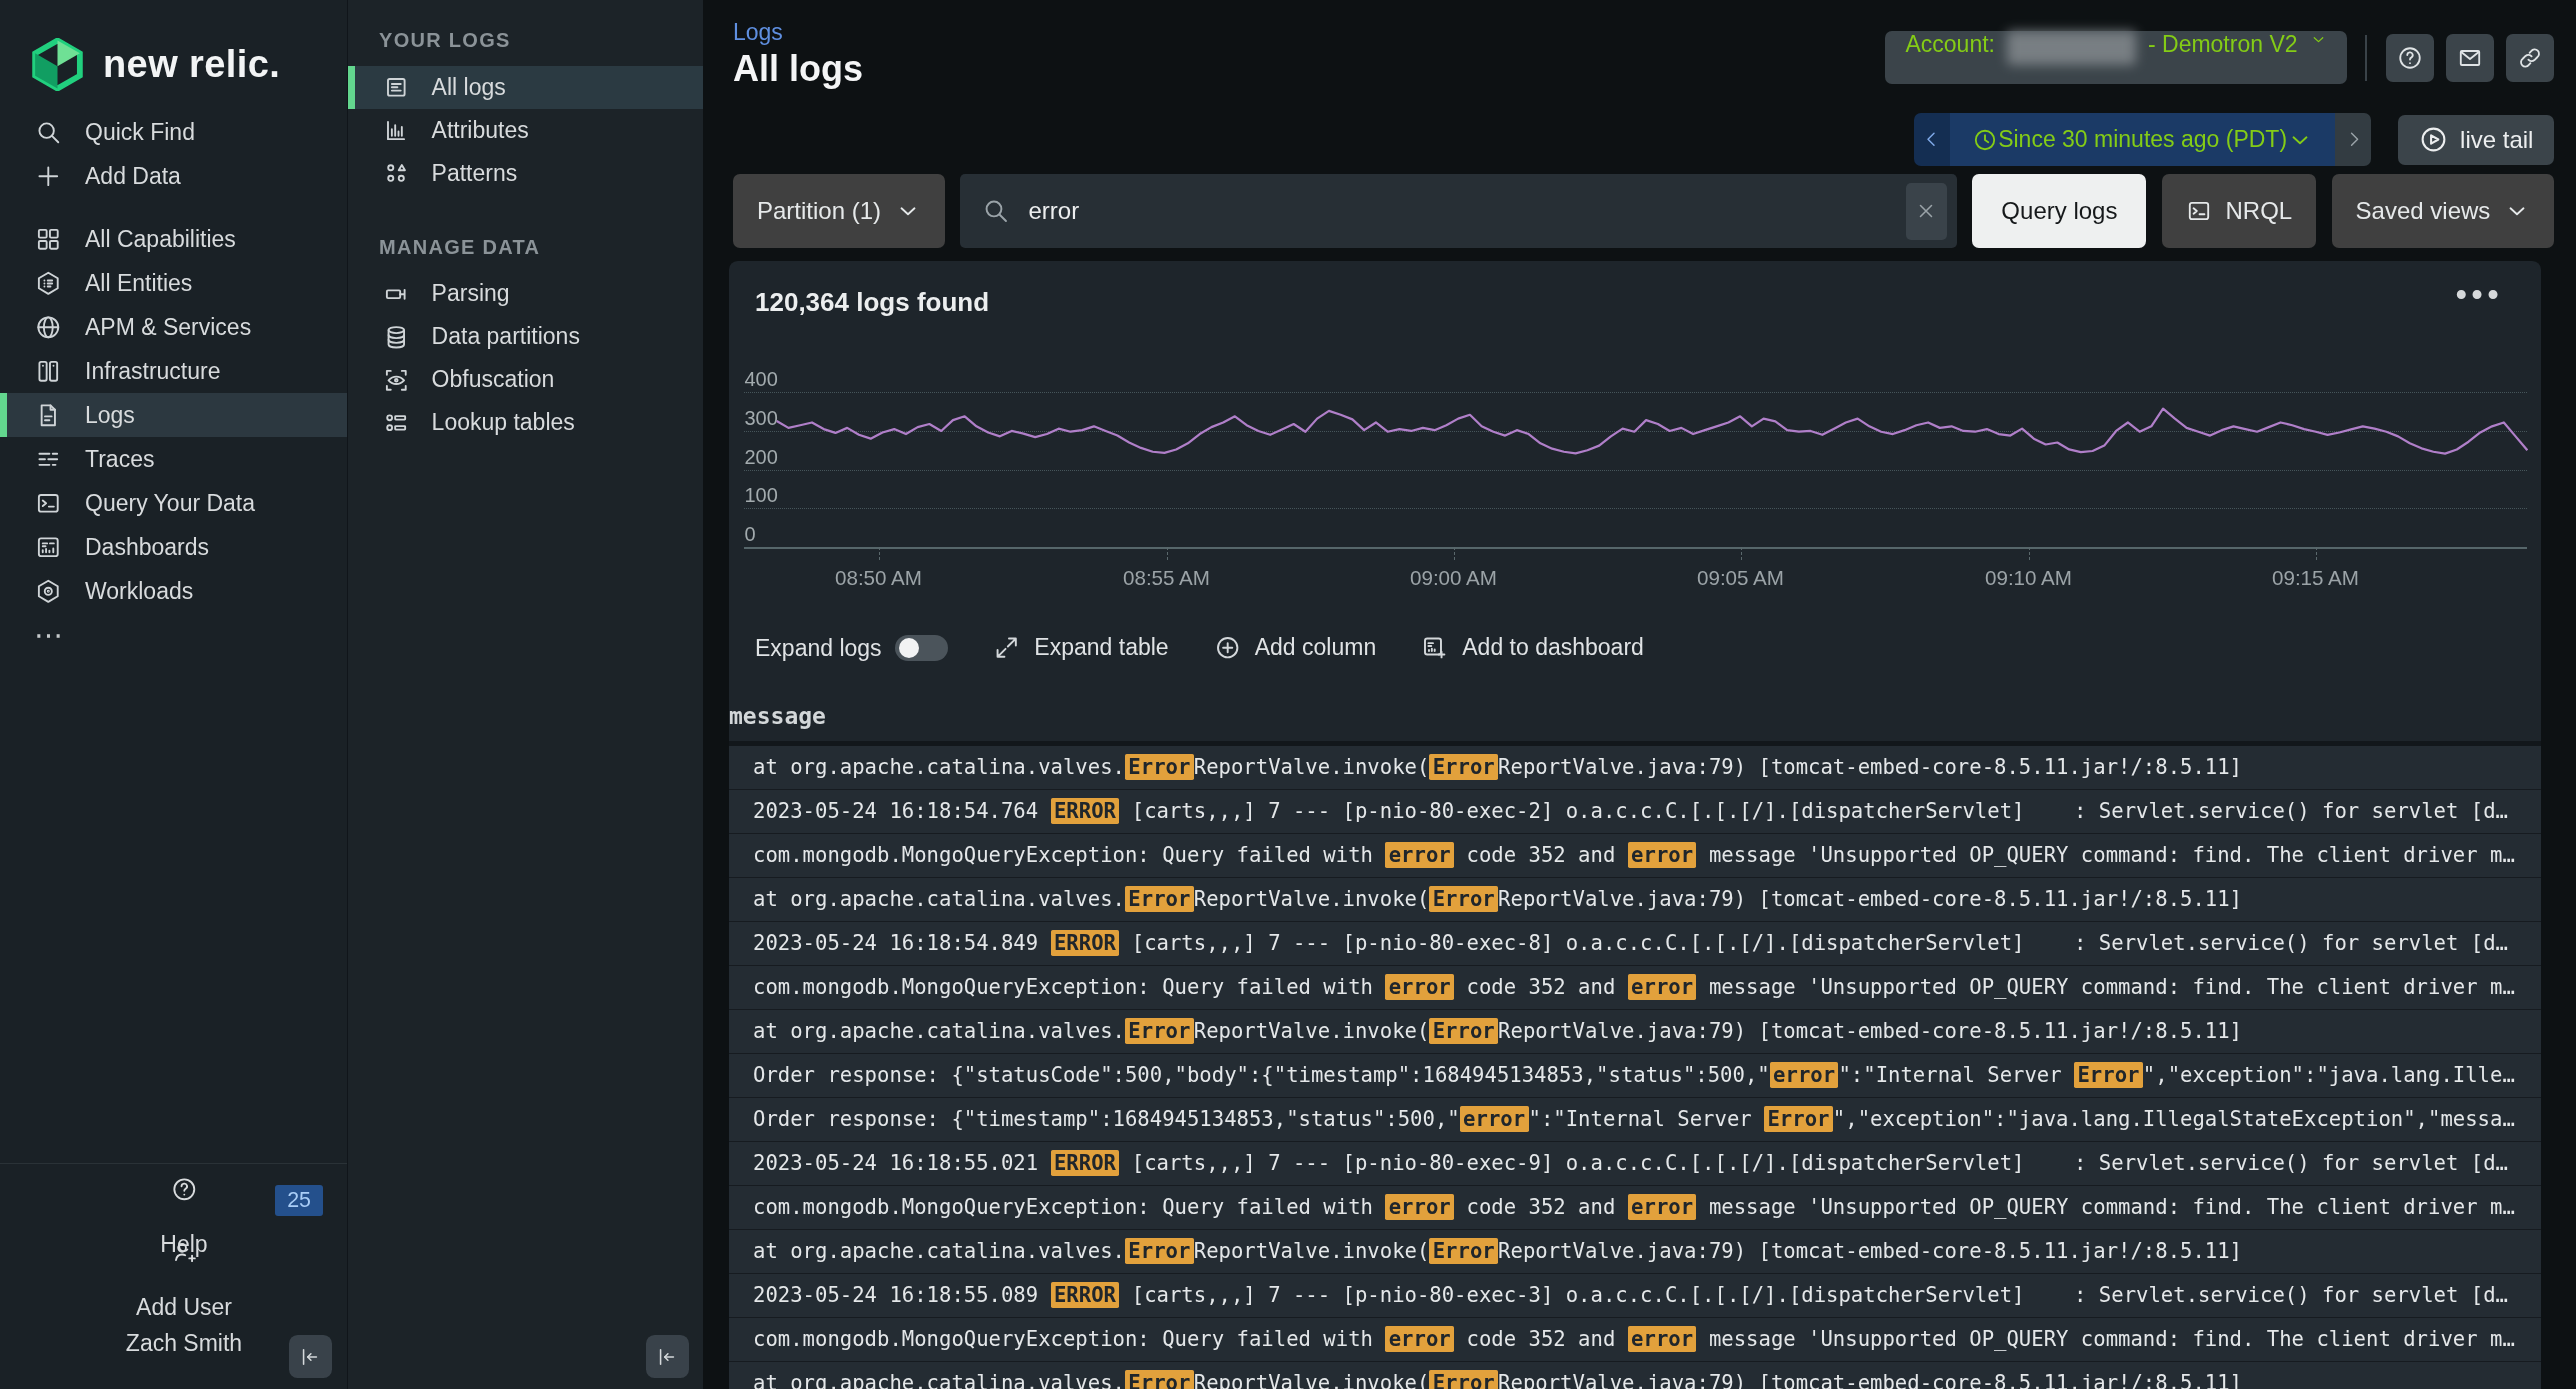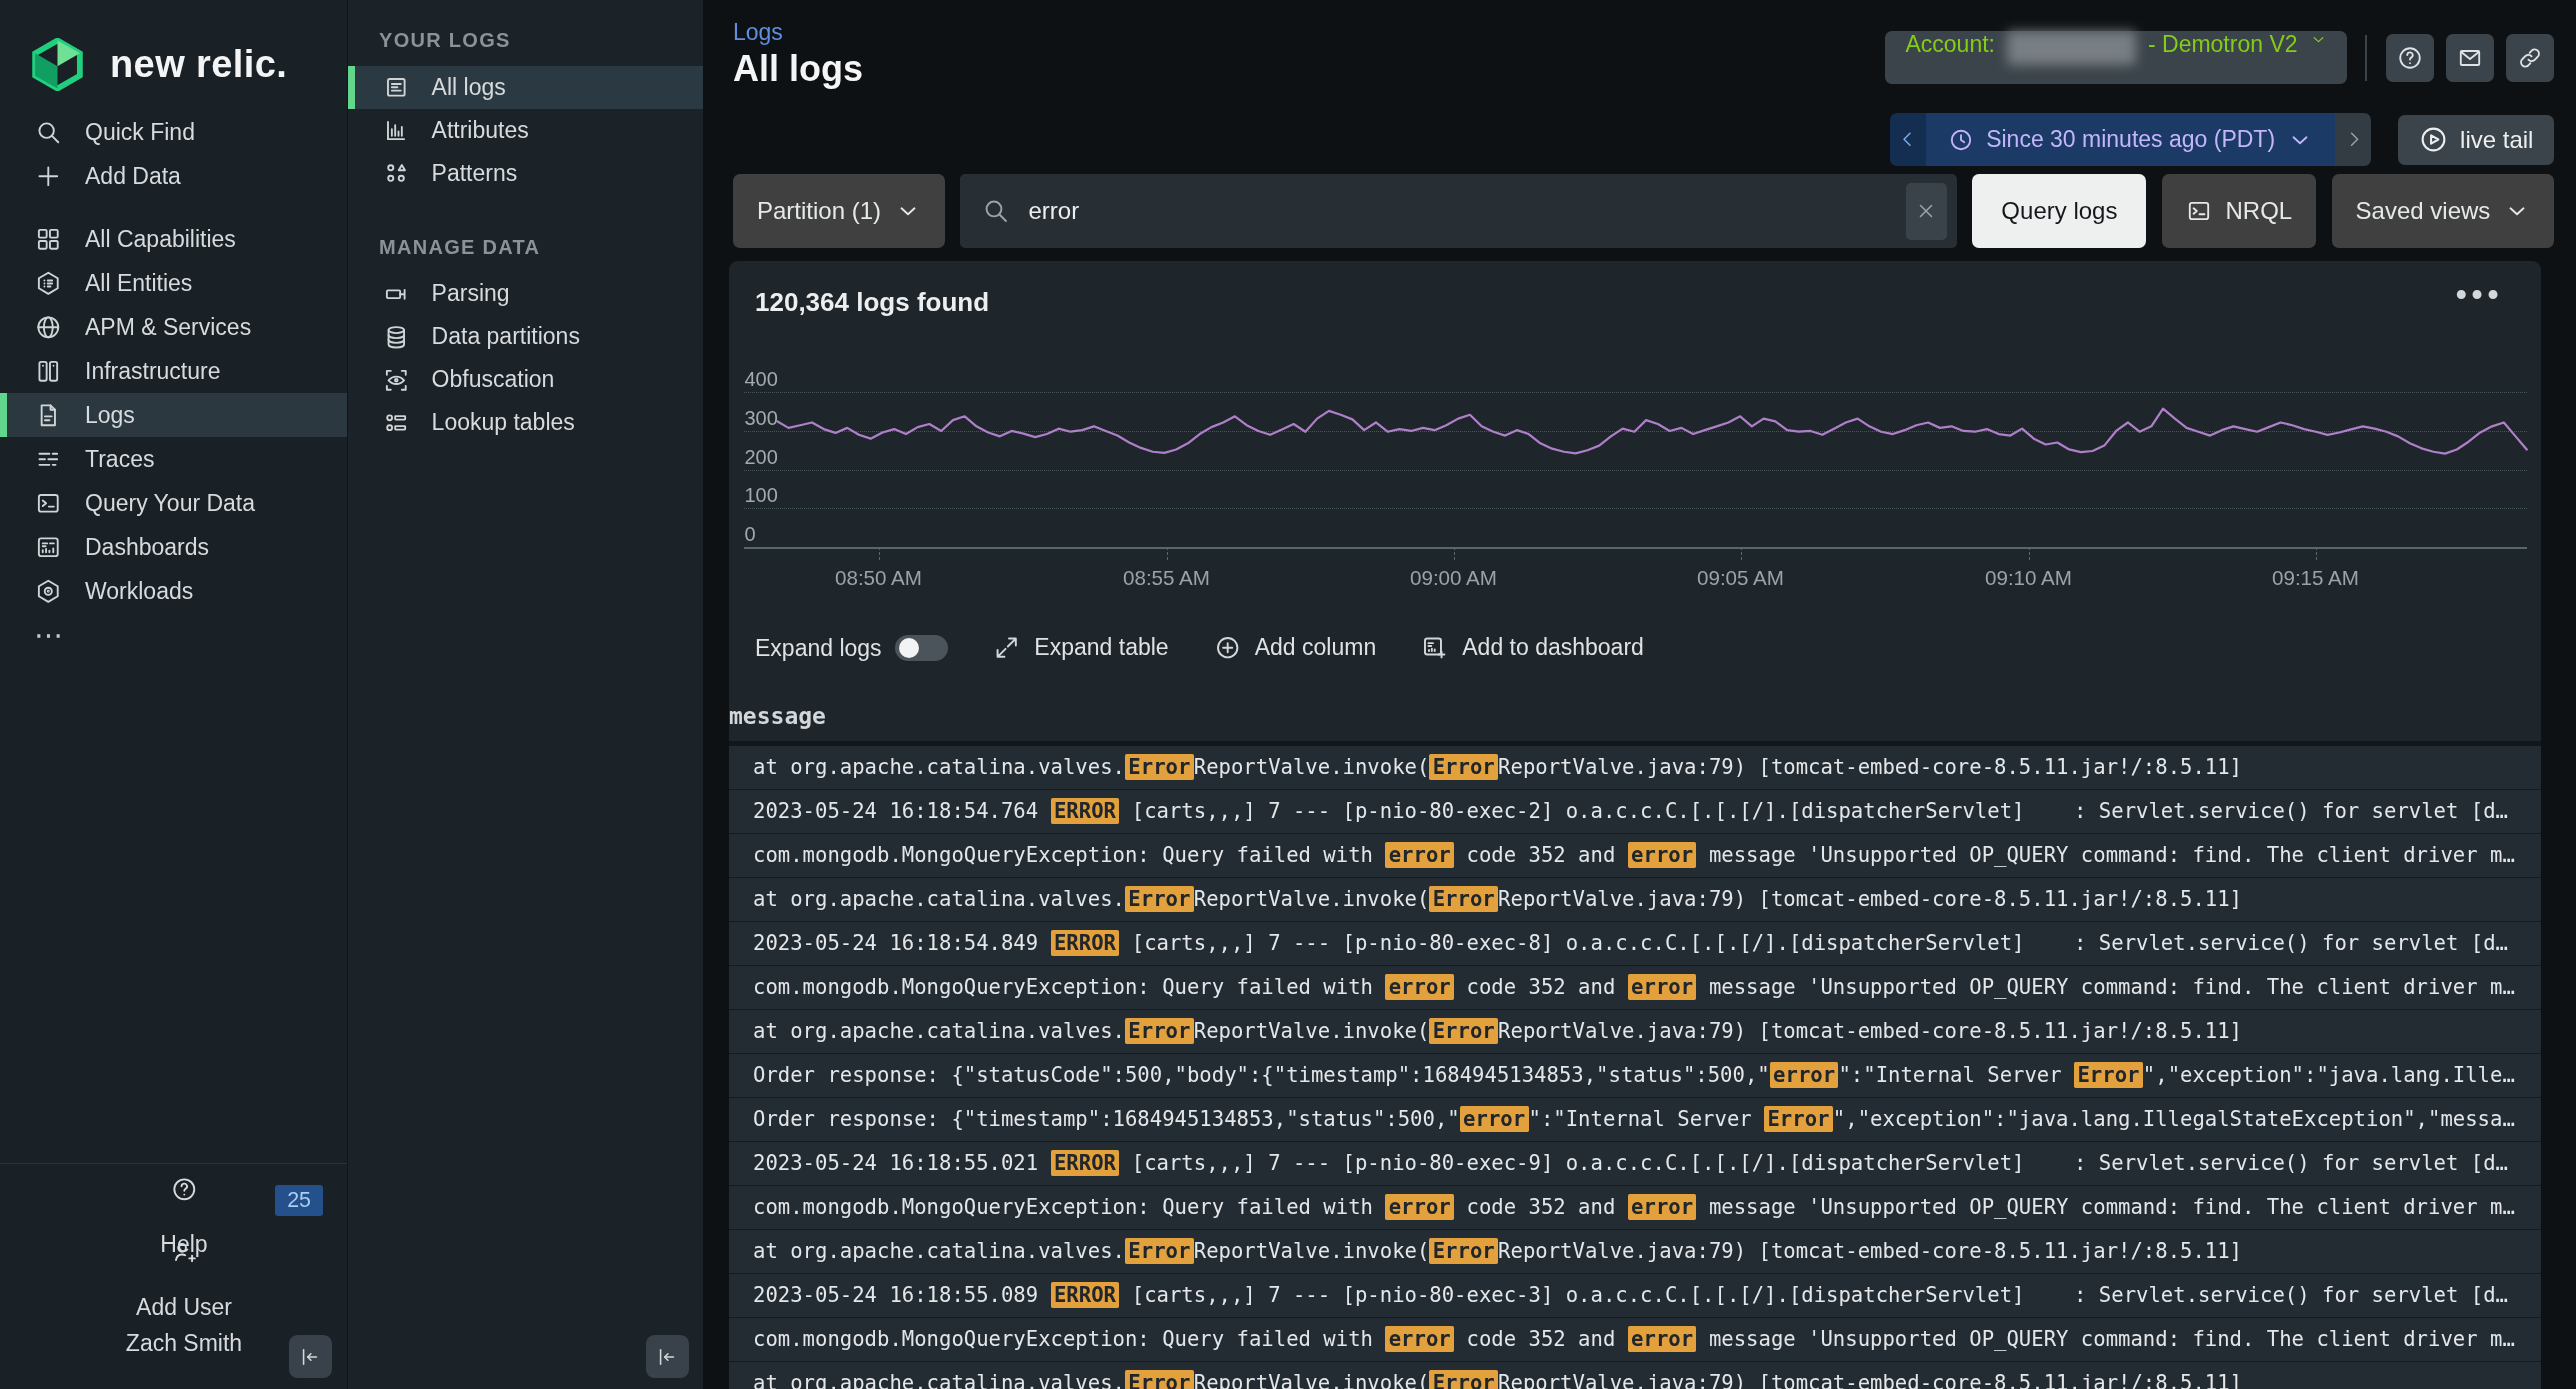--- a/index.html
+++ b/index.html
@@ -3,21 +3,21 @@
 <meta charset="utf-8">
 <style>
   html,body{margin:0;padding:0;background:#0e1214;}
   #app{position:relative;width:2576px;height:1390px;overflow:hidden;
        font-family:"Liberation Sans",sans-serif;color:#e4e7e9;background:#0e1214;}
   svg{display:block;}
   .ic{stroke:currentColor;fill:none;stroke-width:1.7;stroke-linecap:round;stroke-linejoin:round;}
 
   
   .sidebar-left{position:absolute;left:0;top:0;width:347px;height:100%;background:#1a2126;}
-  .logo{position:absolute;left:31px;top:38px;display:flex;align-items:center;gap:26px;}
+  .logo{position:absolute;left:31px;top:38px;display:flex;align-items:center;gap:19px;}
   .logo-text{font-size:38px;font-weight:700;color:#f2f4f5;letter-spacing:0.4px;}
   .nav{position:absolute;left:0;top:110px;right:0;}
   .nav-item{position:relative;height:44px;display:flex;align-items:center;gap:22px;
             padding-left:34px;font-size:23px;color:#d8dbdd;cursor:pointer;}
   .nav-item .nav-ic{width:29px;display:flex;justify-content:center;color:#cfd4d7;}
   .nav-ic svg{width:26.6px;height:26.6px;}
   .nav-item.sel{background:#2c3840;}
   .nav-item.sel::before{content:"";position:absolute;left:0;top:0;bottom:0;width:6.9px;background:#63d68e;}
   .nav-gap{height:19px;}
   .dots{font-size:29px;color:#c6cacc;letter-spacing:3.4px;line-height:17px;}
@@ -52,22 +52,22 @@
                background:#3b444a;font-size:23px;color:#84cc16;cursor:pointer;}
   .redact{width:129px;height:34px;border-radius:4.3px;background:#83898d;filter:blur(6px);opacity:.85;}
   .vdiv{width:1.7px;height:46px;background:#3a4349;margin:0 6.9px;}
   .icon-btn{width:48px;height:48px;border-radius:6.9px;background:#3b444a;color:#dfe3e5;
             display:flex;align-items:center;justify-content:center;cursor:pointer;}
   .icon-btn svg{width:26px;height:26px;}
 
   .time-row{position:absolute;top:113px;right:22px;display:flex;align-items:center;}
   .chev-left{width:36px;height:53px;border-radius:6.9px 0 0 6.9px;background:#142e52;color:#7fa9e8;
              display:flex;align-items:center;justify-content:center;cursor:pointer;}
-  .time-btn{height:53px;display:flex;align-items:center;gap:12px;padding:0 22px;background:#1b3a66;
-            color:#c4b5fd;font-size:23px;border-radius:0;cursor:pointer;}
+  .time-btn{height:53px;display:flex;align-items:center;padding:0 22px;background:#1b3a66;
+            color:#84cc16;font-size:23px;border-radius:0;cursor:pointer;}
   .time-btn svg{width:26px;height:26px;}
   .chev-right{width:36px;height:53px;border-radius:0 6.9px 6.9px 0;background:#333c42;color:#9aa3a8;
               display:flex;align-items:center;justify-content:center;cursor:pointer;margin-right:27.4px;}
   .chev-left svg,.chev-right svg{width:20.6px;height:20.6px;}
   .livetail-btn{height:50px;display:flex;align-items:center;gap:12px;padding:0 20.6px;border-radius:6.9px;
                 background:#3b444a;color:#eceeef;font-size:24px;cursor:pointer;}
   .livetail-btn svg{width:29px;height:29px;}
 
   .filter-row{position:absolute;top:174px;left:30px;right:22px;display:flex;align-items:center;gap:15.4px;}
   .gray-btn{height:74px;display:flex;align-items:center;gap:13.7px;padding:0 24px;border-radius:6.9px;

